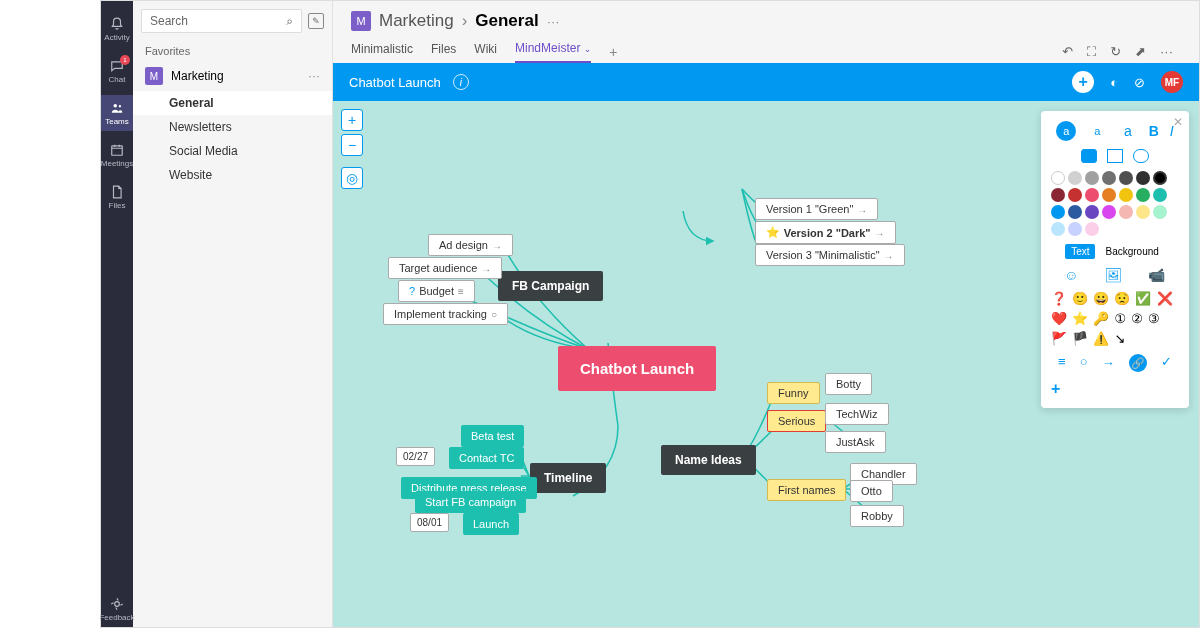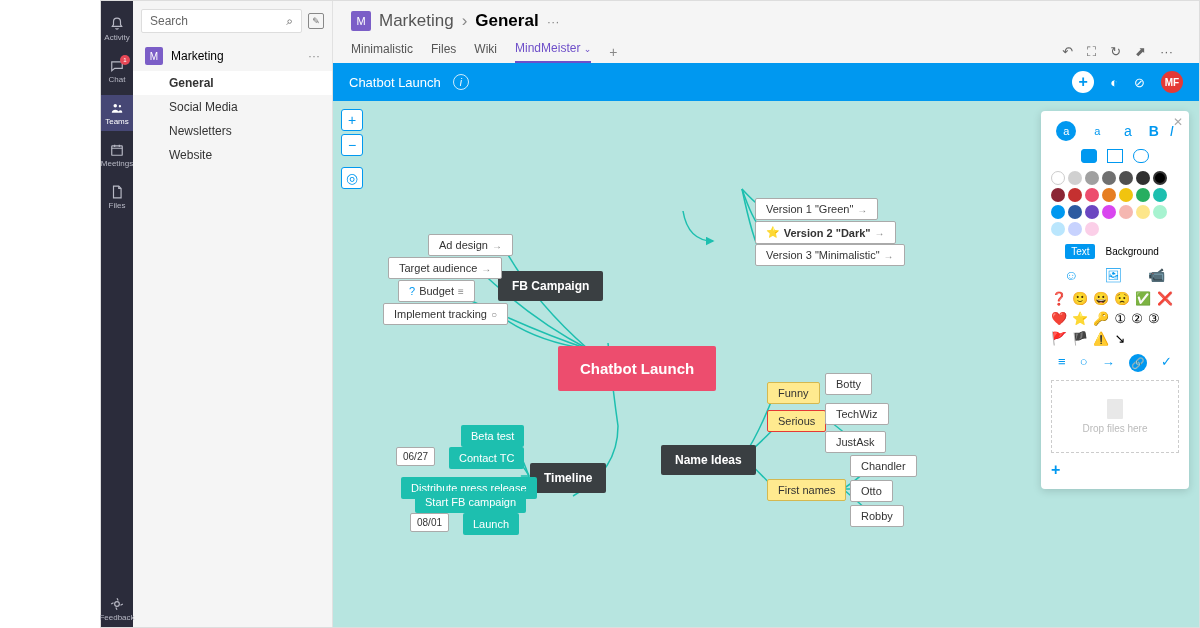--- a/index.html
+++ b/index.html
@@ -142,28 +142,29 @@
   </div>
 
   <div class="sidebar">
     <div class="search-row">
       <div class="search-box">
         <span>Search</span>
         <span>⌕</span>
       </div>
       <div class="compose-ico">✎</div>
     </div>
+    <div class="fav-label">Favorites</div>
     <div class="team-row">
       <div class="team-ico">M</div>
       <span>Marketing</span>
       <span style="margin-left:auto;color:#888">···</span>
     </div>
     <div class="channel active">General</div>
+    <div class="channel">Newsletters</div>
     <div class="channel">Social Media</div>
-    <div class="channel">Newsletters</div>
     <div class="channel">Website</div>
   </div>
 
   <div class="main">
     <div class="header">
       <div class="breadcrumb">
         <div class="bc-ico">M</div>
         <span class="bc-team">Marketing</span>
         <span class="bc-chev">›</span>
         <span class="bc-channel">General</span>
@@ -272,31 +273,31 @@
           <span>Version 3 "Minimalistic"</span>
           <span class="arrow-r">→</span>
         </div>
 
       <div class="node dark" style="left:197px;top:362px">Timeline</div>
       <div class="node teal" style="left:128px;top:324px">Beta test</div>
       <div class="node teal" style="left:116px;top:346px">Contact TC</div>
       <div class="node teal" style="left:68px;top:376px">Distribute press release</div>
       <div class="node teal" style="left:82px;top:390px">Start FB campaign</div>
       <div class="node teal" style="left:130px;top:412px">Launch</div>
-      <div class="node white" style="left:63px;top:346px;font-size:10px;padding:3px 6px">06/27</div>
+      <div class="node white" style="left:63px;top:346px;font-size:10px;padding:3px 6px">02/27</div>
       <div class="node white" style="left:77px;top:412px;font-size:10px;padding:3px 6px">08/01</div>
 
       <div class="node dark" style="left:328px;top:344px">Name Ideas</div>
       <div class="node yellow" style="left:434px;top:281px">Funny</div>
       <div class="node yellow sel" style="left:434px;top:309px">Serious</div>
       <div class="node yellow" style="left:434px;top:378px">First names</div>
       <div class="node white" style="left:492px;top:272px">Botty</div>
       <div class="node white" style="left:492px;top:302px">TechWiz</div>
       <div class="node white" style="left:492px;top:330px">JustAsk</div>
-      <div class="node white" style="left:517px;top:354px">Chandler</div>
+      <div class="node white" style="left:517px;top:362px">Chandler</div>
       <div class="node white" style="left:517px;top:379px">Otto</div>
       <div class="node white" style="left:517px;top:404px">Robby</div>
 
       <div class="panel">
         <span class="panel-close">✕</span>
         <div class="style-row">
           <span class="style-a fill">a</span>
           <span class="style-a blue">a</span>
           <span class="style-a blue" style="font-size:14px">a</span>
           <span class="style-b">B</span>
@@ -360,21 +361,17 @@
             <span>⚠️</span>
             <span>↘</span>
           </div>
         <div class="rel-row">
           <span>≡</span>
           <span>○</span>
           <span>→</span>
           <span style="background:#0098f0;color:#fff;border-radius:50%;width:18px;height:18px;display:inline-flex;align-items:center;justify-content:center;font-size:11px">🔗</span>
           <span>✓</span>
         </div>
-        <div class="drop-zone">
-          <div class="drop-file"></div>
-          <span>Drop files here</span>
-        </div>
         <span class="panel-plus">+</span>
       </div>
     </div>
   </div>
 </div>
 
 </body></html>

